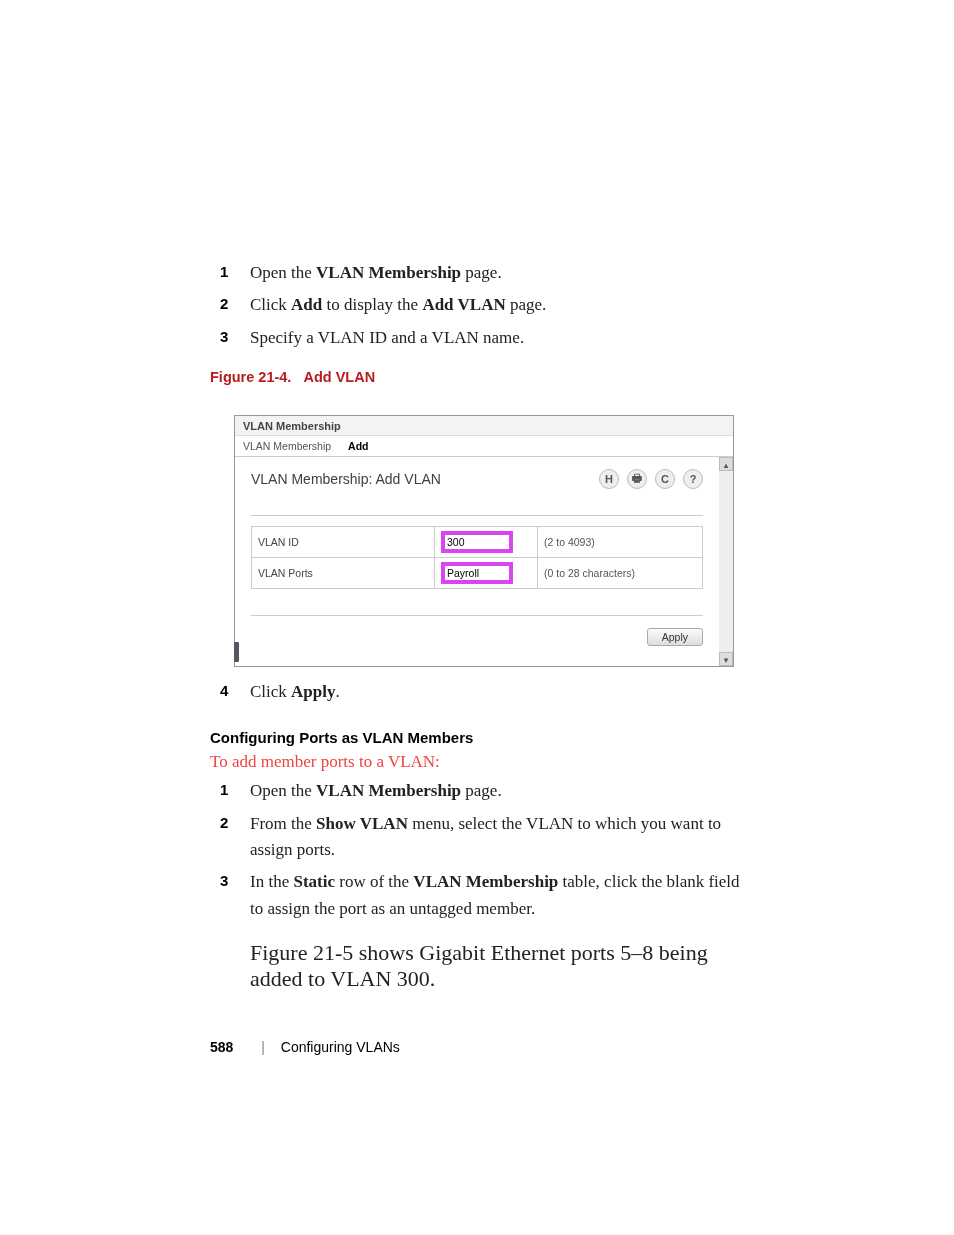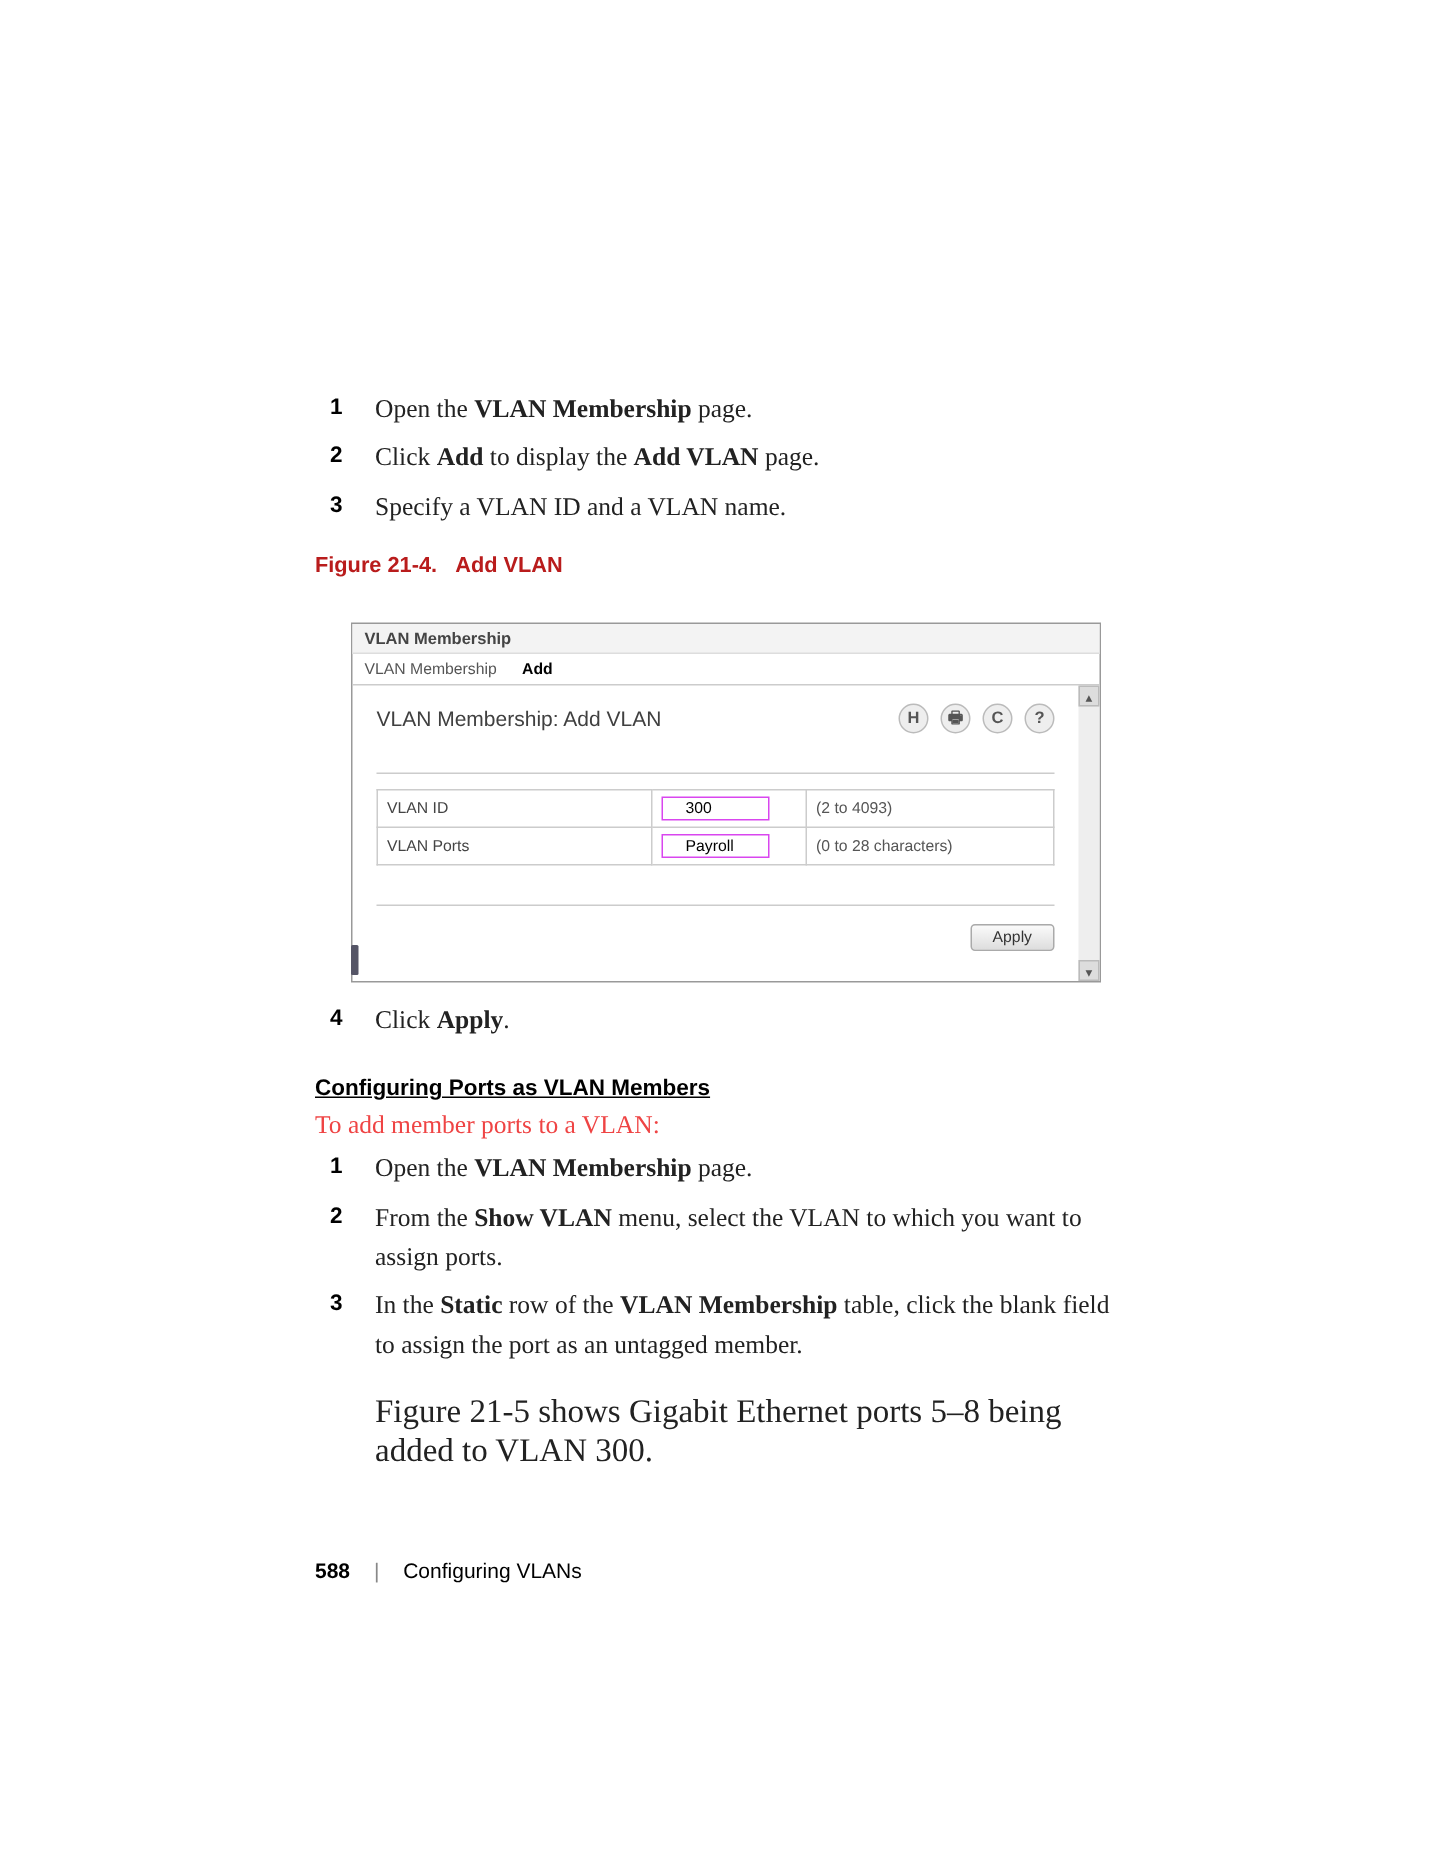--- a/index.html
+++ b/index.html
@@ -133,22 +133,22 @@
     border: 1px solid #ccc;
     padding: 4px 6px;
     vertical-align: middle;
   }
   table.form td.lbl { width: 170px; color: #444; }
   table.form td.inp { width: 90px; }
   table.form td.hint { color: #555; border: 1px solid #ccc; }
   table.form input[type=text] {
     width: 72px;
     font-size: 10.5px;
-    padding: 1px 15px;
-    border: 1px solid #d946ef;
+    padding: 1px 2px;
+    border: 4px solid #d946ef;
     background: #fff;
     box-sizing: border-box;
   }
   .apply-row {
     margin-top: 26px;
     text-align: right;
     border-top: 1px solid #ccc;
     padding-top: 12px;
   }
   .apply-btn {
@@ -168,21 +168,20 @@
     height: 20px;
     background: #556;
     border-radius: 1px;
   }
 
   .subhead {
     font-family: Arial, Helvetica, sans-serif;
     font-weight: bold;
     font-size: 15px;
     margin: 24px 0 6px 0;
-    text-decoration: underline;
   }
   .para {
     font-size: 17px;
     margin: 0 0 6px 0;
     color: #ef4444;
   }
   .after-fig {
     font-size: 22px;
     color: #222;
     margin-top: 4px;
@@ -190,21 +189,21 @@
   }
 
   .footer {
     position: absolute;
     bottom: 180px;
     left: 210px;
     font-family: Arial, Helvetica, sans-serif;
     font-size: 14px;
     color: #000;
   }
-  .footer .pg { font-weight: bold; margin-right: 12px; }
+  .footer .pg { font-weight: bold; margin-right: 24px; }
   .footer .sep { color: #888; margin: 0 12px 0 0; }
 </style>
 </head>
 <body>
 
 <div class="page">
 
   <ol class="steps">
     <li>
       <span class="num">1</span>

